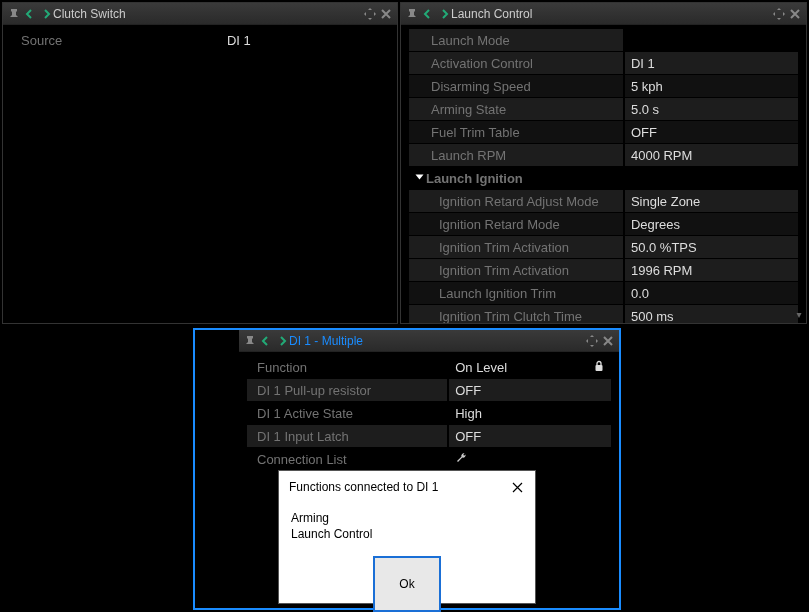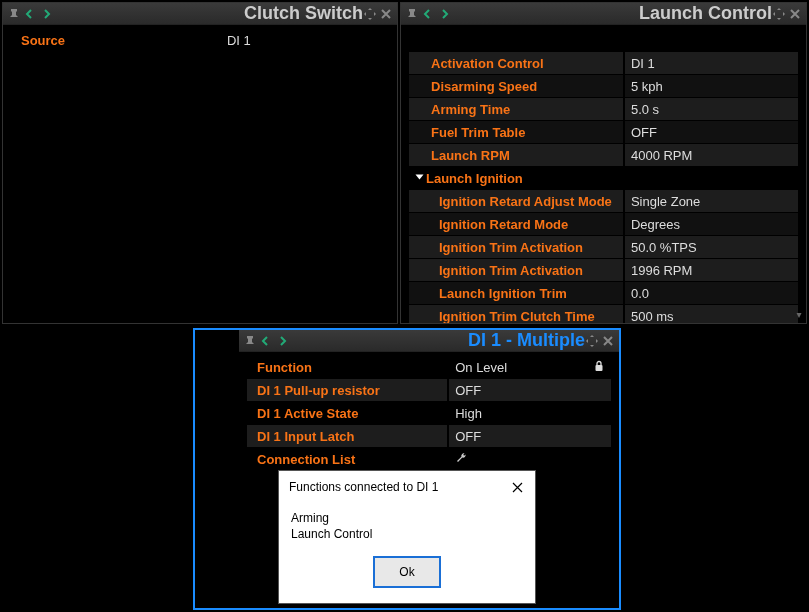--- a/index.html
+++ b/index.html
@@ -33,24 +33,23 @@
     padding: 0 4px;
     border-bottom: 1px solid #222;
   }
   .titlebar-left, .titlebar-right {
     display: flex;
     gap: 2px;
     align-items: center;
   }
   .titlebar-title {
     flex: 1;
-    text-align: right;
+    text-align: left;
     color: #ccc;
-    font-size: 18px;
-    font-weight: bold;
+    font-size: 12px;
   }
   .panel-bottom .titlebar-title { color: #1a8cff; }
   .tb-icon {
     width: 14px; height: 14px;
     display: inline-flex;
     align-items: center; justify-content: center;
     color: #888;
     font-size: 11px;
     cursor: pointer;
   }
@@ -64,26 +63,25 @@
   .row {
     display: flex;
     height: 22px;
     align-items: center;
     margin-bottom: 1px;
   }
   .row.alt .cell-label, .row.alt .cell-value { background: #1d1d1d; }
   .cell-label {
     flex: 0 0 55%;
     padding: 2px 4px 2px 22px;
-    color: #f97316;
+    color: #737373;
     background: #111;
     height: 100%;
     display: flex;
     align-items: center;
-    font-weight: bold;
   }
   .cell-value {
     flex: 1;
     padding: 2px 6px;
     color: #ddd;
     background: #111;
     height: 100%;
     display: flex;
     align-items: center;
     margin-left: 2px;
@@ -153,21 +151,21 @@
     line-height: 1.3;
   }
   .dialog-footer {
     display: flex;
     justify-content: center;
     padding: 10px 0 8px 0;
   }
   .ok-btn {
     border: 2px solid #1a6fd6;
     background: #e8e8e8;
-    padding: 7px 24px;
+    padding: 19px 24px;
     font-size: 12px;
     cursor: pointer;
   }
 </style>
 </head>
 <body>
 
 <div class="panel panel-left">
   <div class="titlebar">
     <div class="titlebar-left">
@@ -237,31 +235,32 @@
         </span>
       <span class="tb-icon">
           <svg viewBox="0 0 12 12">
             <path d="M2 2l8 8M10 2l-8 8" stroke="#888" stroke-width="2"></path>
           </svg>
         </span>
     </div>
   </div>
   <div class="panel-body">
     <div class="row alt">
+        <div class="cell-label">Launch Mode</div>
       </div>
     <div class="row alt">
         <div class="cell-label">Activation Control</div>
         <div class="cell-value">DI 1</div>
       </div>
     <div class="row">
         <div class="cell-label">Disarming Speed</div>
         <div class="cell-value">5 kph</div>
       </div>
     <div class="row alt">
-        <div class="cell-label">Arming Time</div>
+        <div class="cell-label">Arming State</div>
         <div class="cell-value">5.0 s</div>
       </div>
     <div class="row">
         <div class="cell-label">Fuel Trim Table</div>
         <div class="cell-value">OFF</div>
       </div>
     <div class="row alt">
         <div class="cell-label">Launch RPM</div>
         <div class="cell-value">4000 RPM</div>
       </div>

